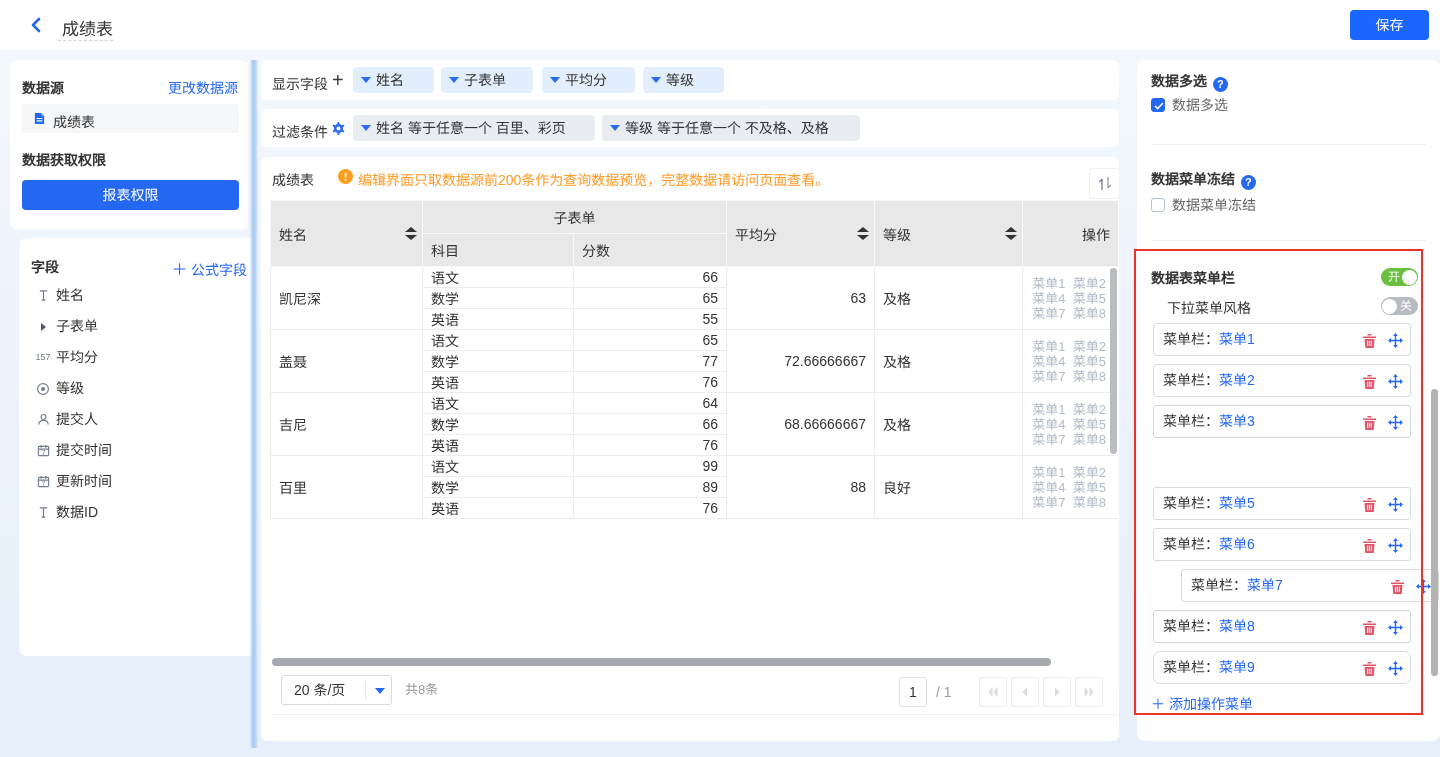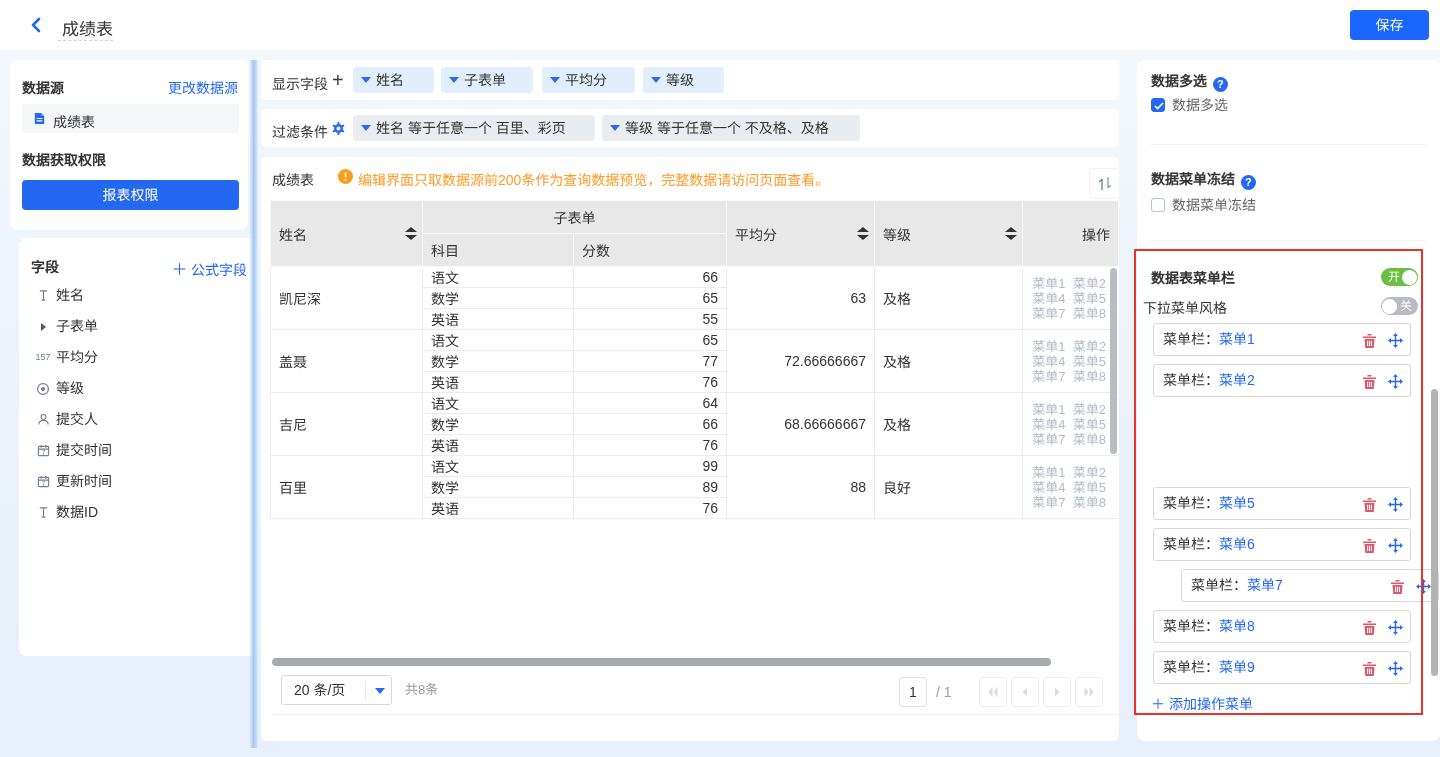--- a/index.html
+++ b/index.html
@@ -329,21 +329,21 @@
   <div class="abs bold" style="left:14px;top:108px;">数据菜单冻结 <span class="qmark">?</span></div>
   <div class="abs cbox" style="left:14px;top:138px;"></div>
   <div class="abs" style="left:35px;top:131px;line-height:28px;color:#666;">数据菜单冻结</div>
   <div class="abs" style="left:14px;top:180px;width:275px;border-top:1px solid #f0f0f0;"></div>
 
   <div class="abs bold" style="left:14px;top:207px;">数据表菜单栏</div>
   <div class="abs tgl tgl-on" style="left:244px;top:208px;">
       <span class="tgl-txt" style="left:7px;">开</span>
       <span class="tgl-knob" style="right:1px;"></span>
     </div>
-  <div class="abs" style="left:6px;top:237px;">下拉菜单风格</div>
+  <div class="abs" style="left:30px;top:237px;">下拉菜单风格</div>
   <div class="abs tgl tgl-off" style="left:244px;top:237px;">
       <span class="tgl-knob" style="left:1px;"></span>
       <span class="tgl-txt" style="right:6px;">关</span>
     </div>
 
   <div class="mrow" style="top:263px;">
       <span class="ml">菜单栏：<a class="link">菜单1</a></span>
       <svg class="tr" width="13" height="14" viewBox="0 0 13 14">
         <path d="M0 2.5 h13 v1.4 h-13 z M4.5 0 h4 v1.6 h-4 z M1.5 4.9 h10 l-.8 9.1 h-8.4 z" fill="#e05667"></path>
         <path d="M4.6 6.8 v5.2 M6.5 6.8 v5.2 M8.4 6.8 v5.2" stroke="#fff" stroke-width="1.1"></path>
@@ -355,20 +355,30 @@
   <div class="mrow" style="top:304px;">
       <span class="ml">菜单栏：<a class="link">菜单2</a></span>
       <svg class="tr" width="13" height="14" viewBox="0 0 13 14">
         <path d="M0 2.5 h13 v1.4 h-13 z M4.5 0 h4 v1.6 h-4 z M1.5 4.9 h10 l-.8 9.1 h-8.4 z" fill="#e05667"></path>
         <path d="M4.6 6.8 v5.2 M6.5 6.8 v5.2 M8.4 6.8 v5.2" stroke="#fff" stroke-width="1.1"></path>
       </svg>
       <svg class="mv" width="15" height="15" viewBox="0 0 15 15">
         <path d="M7.5 0 L9.9 3 H5.1 z M7.5 15 L5.1 12 H9.9 z M0 7.5 L3 5.1 V9.9 z M15 7.5 L12 9.9 V5.1 z M6.8 2.2 h1.4 v10.6 h-1.4 z M2.2 6.8 h10.6 v1.4 h-10.6 z" fill="#2468f2"></path>
       </svg>
     </div>
+  <div class="mrow" style="top:345px;">
+      <span class="ml">菜单栏：<a class="link">菜单3</a></span>
+      <svg class="tr" width="13" height="14" viewBox="0 0 13 14">
+        <path d="M0 2.5 h13 v1.4 h-13 z M4.5 0 h4 v1.6 h-4 z M1.5 4.9 h10 l-.8 9.1 h-8.4 z" fill="#e05667"></path>
+        <path d="M4.6 6.8 v5.2 M6.5 6.8 v5.2 M8.4 6.8 v5.2" stroke="#fff" stroke-width="1.1"></path>
+      </svg>
+      <svg class="mv" width="15" height="15" viewBox="0 0 15 15">
+        <path d="M7.5 0 L9.9 3 H5.1 z M7.5 15 L5.1 12 H9.9 z M0 7.5 L3 5.1 V9.9 z M15 7.5 L12 9.9 V5.1 z M6.8 2.2 h1.4 v10.6 h-1.4 z M2.2 6.8 h10.6 v1.4 h-10.6 z" fill="#2468f2"></path>
+      </svg>
+    </div>
   <div class="mrow" style="top:427px;">
       <span class="ml">菜单栏：<a class="link">菜单5</a></span>
       <svg class="tr" width="13" height="14" viewBox="0 0 13 14">
         <path d="M0 2.5 h13 v1.4 h-13 z M4.5 0 h4 v1.6 h-4 z M1.5 4.9 h10 l-.8 9.1 h-8.4 z" fill="#e05667"></path>
         <path d="M4.6 6.8 v5.2 M6.5 6.8 v5.2 M8.4 6.8 v5.2" stroke="#fff" stroke-width="1.1"></path>
       </svg>
       <svg class="mv" width="15" height="15" viewBox="0 0 15 15">
         <path d="M7.5 0 L9.9 3 H5.1 z M7.5 15 L5.1 12 H9.9 z M0 7.5 L3 5.1 V9.9 z M15 7.5 L12 9.9 V5.1 z M6.8 2.2 h1.4 v10.6 h-1.4 z M2.2 6.8 h10.6 v1.4 h-10.6 z" fill="#2468f2"></path>
       </svg>
     </div>
@@ -395,21 +405,21 @@
   <div class="mrow" style="top:550px;">
       <span class="ml">菜单栏：<a class="link">菜单8</a></span>
       <svg class="tr" width="13" height="14" viewBox="0 0 13 14">
         <path d="M0 2.5 h13 v1.4 h-13 z M4.5 0 h4 v1.6 h-4 z M1.5 4.9 h10 l-.8 9.1 h-8.4 z" fill="#e05667"></path>
         <path d="M4.6 6.8 v5.2 M6.5 6.8 v5.2 M8.4 6.8 v5.2" stroke="#fff" stroke-width="1.1"></path>
       </svg>
       <svg class="mv" width="15" height="15" viewBox="0 0 15 15">
         <path d="M7.5 0 L9.9 3 H5.1 z M7.5 15 L5.1 12 H9.9 z M0 7.5 L3 5.1 V9.9 z M15 7.5 L12 9.9 V5.1 z M6.8 2.2 h1.4 v10.6 h-1.4 z M2.2 6.8 h10.6 v1.4 h-10.6 z" fill="#2468f2"></path>
       </svg>
     </div>
-  <div class="mrow" style="top:591px;">
+  <div class="mrow" style="top:591px;border-radius:7px;">
       <span class="ml">菜单栏：<a class="link">菜单9</a></span>
       <svg class="tr" width="13" height="14" viewBox="0 0 13 14">
         <path d="M0 2.5 h13 v1.4 h-13 z M4.5 0 h4 v1.6 h-4 z M1.5 4.9 h10 l-.8 9.1 h-8.4 z" fill="#e05667"></path>
         <path d="M4.6 6.8 v5.2 M6.5 6.8 v5.2 M8.4 6.8 v5.2" stroke="#fff" stroke-width="1.1"></path>
       </svg>
       <svg class="mv" width="15" height="15" viewBox="0 0 15 15">
         <path d="M7.5 0 L9.9 3 H5.1 z M7.5 15 L5.1 12 H9.9 z M0 7.5 L3 5.1 V9.9 z M15 7.5 L12 9.9 V5.1 z M6.8 2.2 h1.4 v10.6 h-1.4 z M2.2 6.8 h10.6 v1.4 h-10.6 z" fill="#2468f2"></path>
       </svg>
     </div>
   <div class="abs link" style="left:14px;top:637px;line-height:14px;font-size:14px;"><span style="font-size:14px;">＋</span> 添加操作菜单</div>

